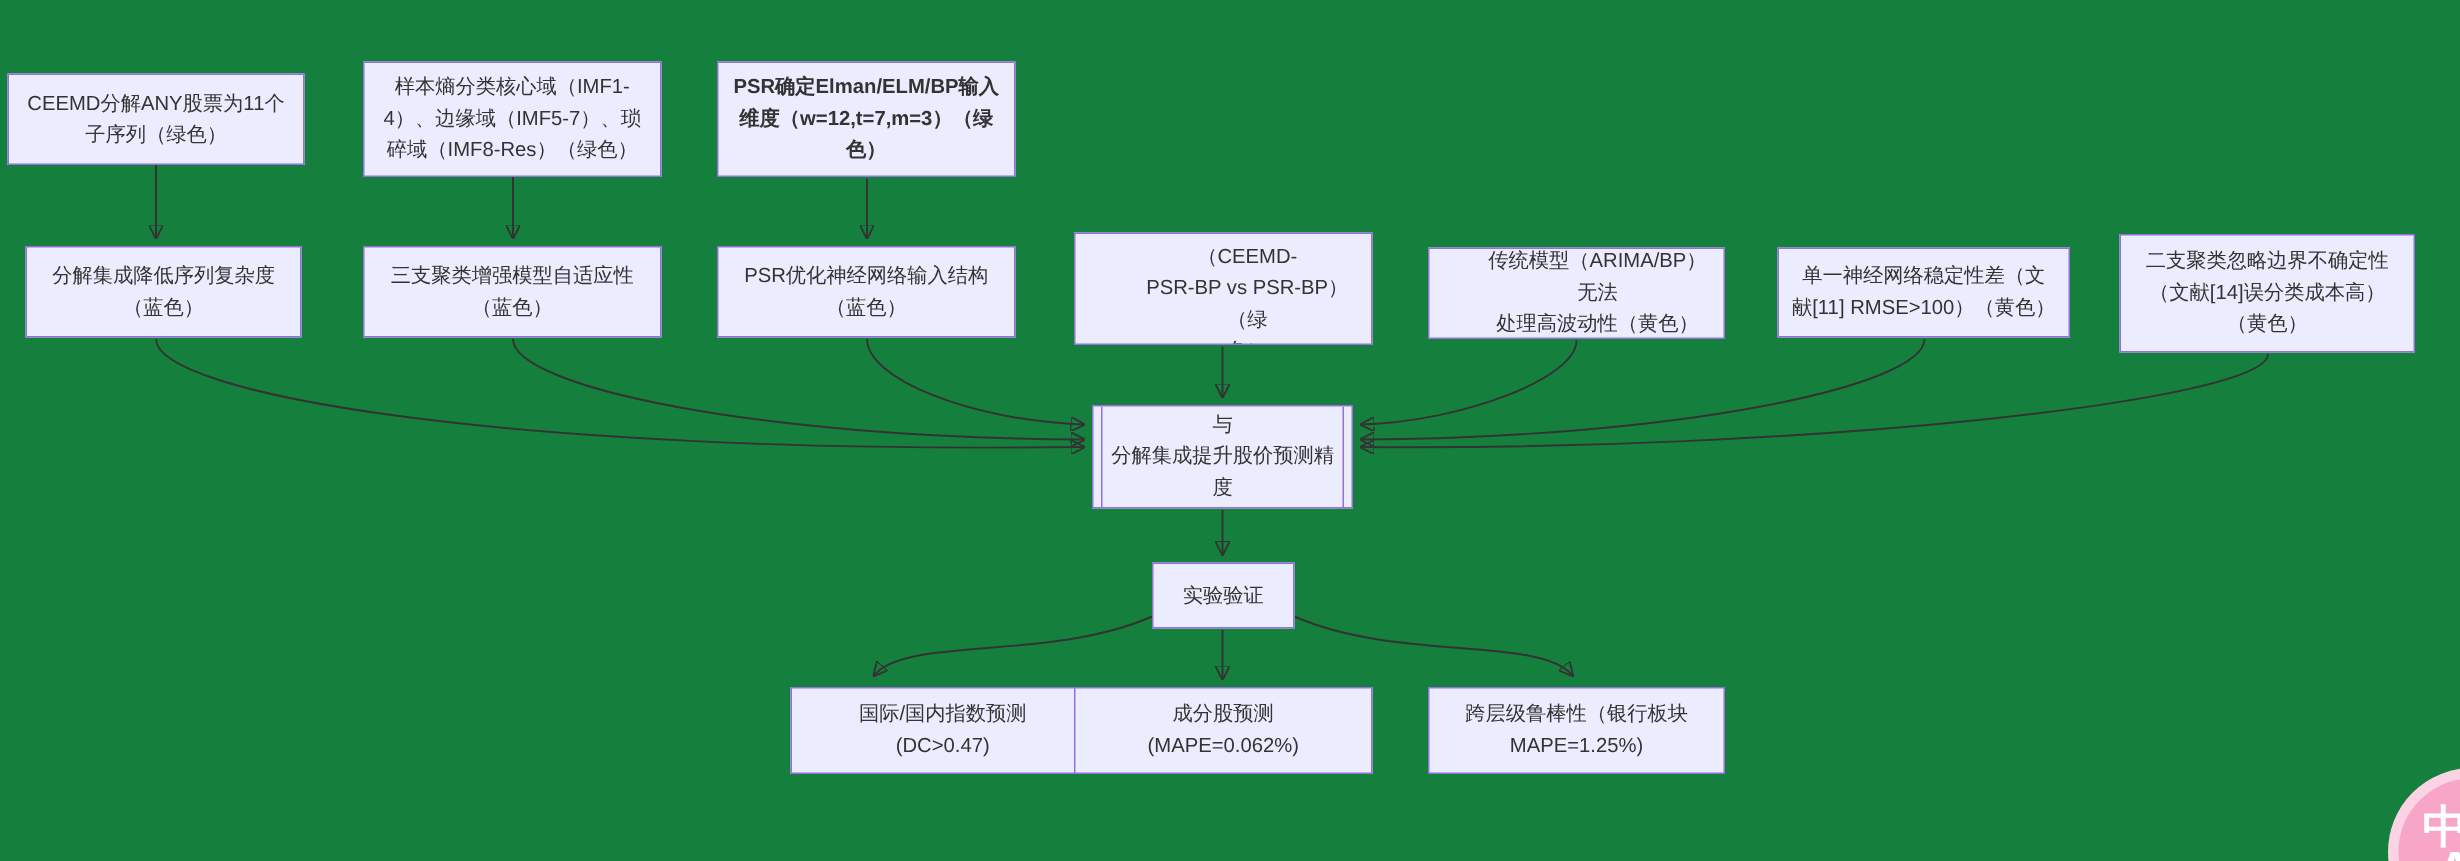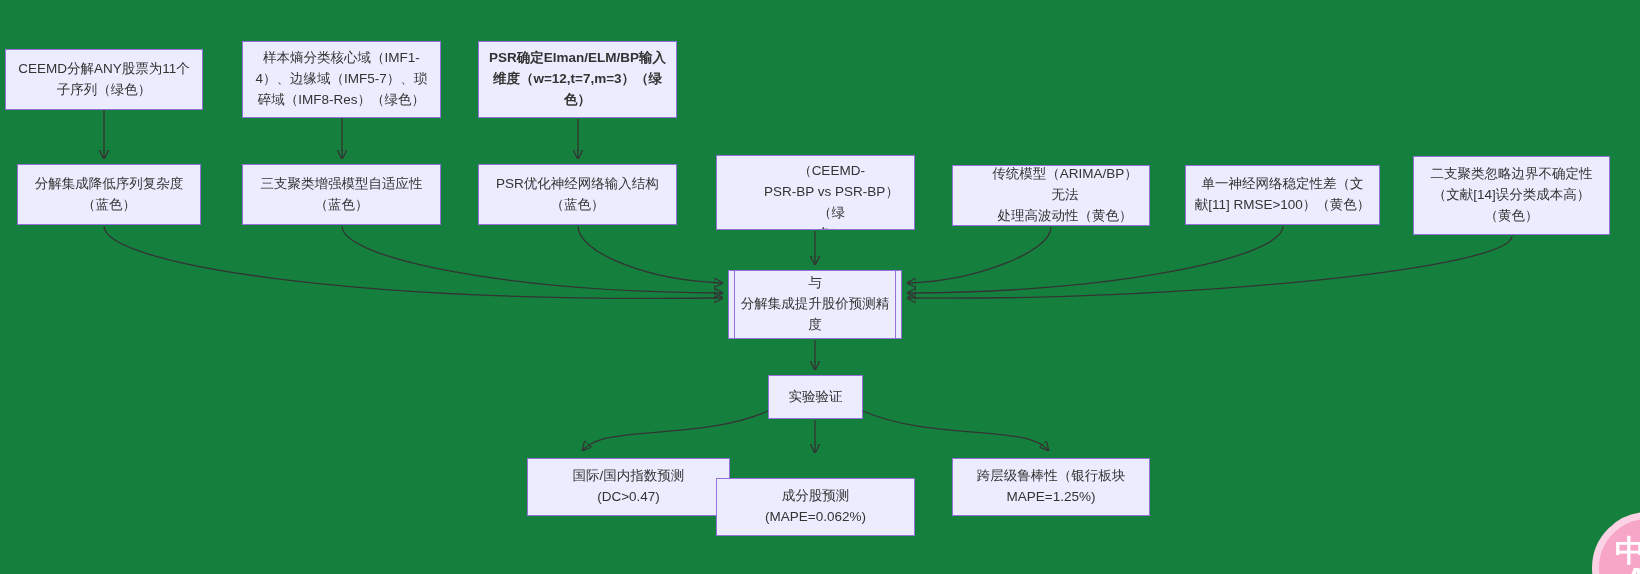--- a/index.html
+++ b/index.html
@@ -138,21 +138,21 @@
   </div>
 
   <div class="node" style="left:768px;top:375px;width:95px;height:44px;">
     <span class="lbl">实验验证</span>
   </div>
 
   <div class="node" style="left:479px;top:458px;width:203px;height:58px;margin-left:48px;">
     <span class="lbl">国际/国内指数预测
 (DC&gt;0.47)</span>
   </div>
-  <div class="node" style="left:716px;top:458px;width:199px;height:58px;margin-top:20px;">
+  <div class="node" style="left:716px;top:458px;width:199px;height:58px;">
     <span class="lbl">成分股预测
 (MAPE=0.062%)</span>
   </div>
   <div class="node" style="left:952px;top:458px;width:198px;height:58px;align-items:center;">
     <span class="lbl">跨层级鲁棒性（银行板块
 MAPE=1.25%)</span>
   </div>
 
   <div class="translate-btn">
     <span class="zh">中</span>

